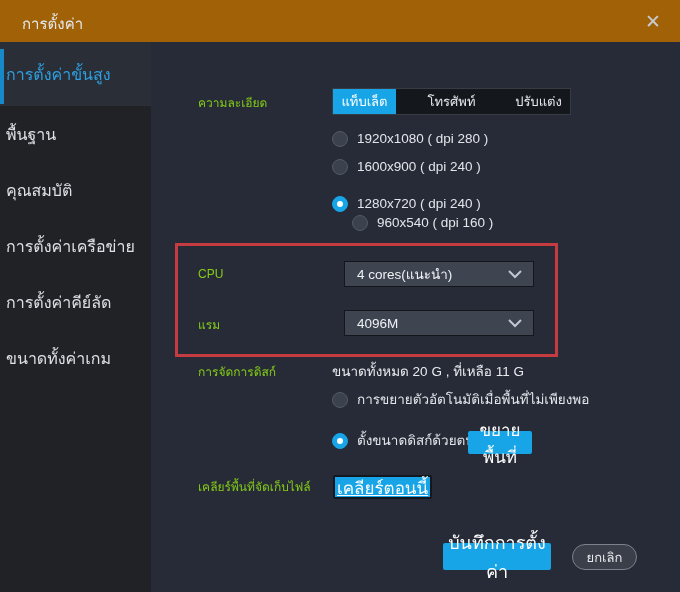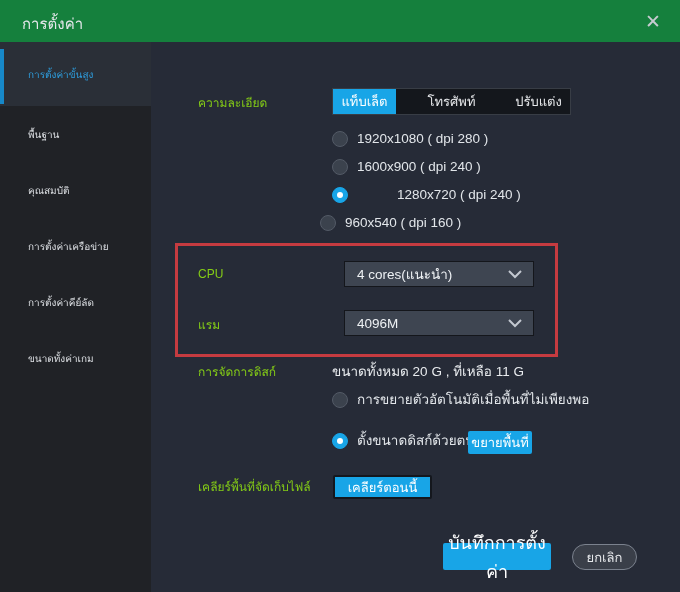--- a/index.html
+++ b/index.html
@@ -2,31 +2,31 @@
 <html><head>
 <meta charset="utf-8">
 <style>
   * { box-sizing: border-box; margin: 0; padding: 0; }
   body { margin: 0; background: #000; font-family: "Liberation Sans", sans-serif; }
   .window {
     position: relative; width: 680px; height: 592px;
     background: #262b37; overflow: hidden;
   }
   
-  .titlebar { position: absolute; left: 0; top: 0; width: 680px; height: 42px; background: #15803d; }
+  .titlebar { position: absolute; left: 0; top: 0; width: 680px; height: 42px; background: #a16207; }
   .titlebar .title { position: absolute; left: 22px; top: 12px; font-size: 15px; color: #e4e7eb; }
   .close-btn {
     position: absolute; right: 13px; top: 8px; width: 28px; height: 28px;
     color: #c7cbd1; font-size: 19px; line-height: 28px; text-align: center; cursor: pointer;
   }
   
   .sidebar { position: absolute; left: 0; top: 42px; width: 151px; height: 550px; background: #202226; }
   .side-item {
     position: relative; height: 56px; display: flex; align-items: center;
-    padding-left: 28px; color: #dde0e4; font-size: 10px; cursor: pointer;
+    padding-left: 6px; color: #dde0e4; font-size: 16px; cursor: pointer;
   }
   .side-item.active { height: 64px; background: #2a2f37; color: #2e9fe0; }
   .side-item .bar { display: none; }
   .side-item.active .bar {
     display: block; position: absolute; left: 0; top: 7px; bottom: 2px; width: 4px; background: #1788c8;
   }
   
   .flabel { position: absolute; font-size: 12px; color: #84cc16; line-height: 16px; }
   .fvalue { position: absolute; font-size: 13.5px; color: #e8ebee; line-height: 16px; }
   
@@ -59,25 +59,25 @@
   }
   .dropdown .dval { font-size: 13.5px; color: #eef1f4; }
   
   .highlight-box {
     position: absolute; left: 175px; top: 243px; width: 383px; height: 114px;
     border: 3px solid #c53b40; pointer-events: none; z-index: 6;
   }
   
   .btn-blue {
     position: absolute; background: #18a5e7; color: #ffffff; border: none;
-    font-size: 13px; font-family: "Liberation Sans", sans-serif;
+    font-size: 17px; font-family: "Liberation Sans", sans-serif;
     display: flex; align-items: center; justify-content: center; cursor: pointer; border-radius: 2px;
   }
   .btn-expand { left: 468px; top: 431px; width: 64px; height: 23px; }
-  .btn-clear { left: 333px; top: 475px; width: 99px; height: 24px; border: 2px solid #14171d; }
+  .btn-clear { left: 333px; top: 475px; width: 99px; height: 24px; border: 2px solid #14171d; text-decoration: underline; }
   .btn-save { left: 443px; top: 543px; width: 108px; height: 27px; font-size: 18px; }
   .btn-cancel {
     position: absolute; left: 572px; top: 544px; width: 65px; height: 26px;
     background: #3a3f49; border: 1px solid #7b828e; color: #e6e8eb; font-size: 13px;
     font-family: "Liberation Sans", sans-serif;
     display: flex; align-items: center; justify-content: center; cursor: pointer; border-radius: 13px;
   }
 </style>
 </head>
 <body>
@@ -125,27 +125,27 @@
   </div>
 
   <div class="radio-row" style="left:332px; top:131px;">
     <span class="radio"></span>
     <span class="rlabel">1920x1080 ( dpi 280 )</span>
   </div>
   <div class="radio-row" style="left:332px; top:159px;">
     <span class="radio"></span>
     <span class="rlabel">1600x900 ( dpi 240 )</span>
   </div>
-  <div class="radio-row" style="left:332px; top:187px;gap:40px;">
+  <div class="radio-row" style="left:332px; top:196px;">
     <span class="radio checked">
         <span class="dot"></span>
       </span>
     <span class="rlabel">1280x720 ( dpi 240 )</span>
   </div>
-  <div class="radio-row" style="left:320px; top:215px;">
+  <div class="radio-row" style="left:352px; top:215px;">
     <span class="radio"></span>
     <span class="rlabel">960x540 ( dpi 160 )</span>
   </div>
 
   <div class="flabel" style="left:198px; top:266px;">CPU</div>
   <div class="dropdown" style="top:261px;">
     <span class="dval">4 cores(แนะนำ)</span>
     <svg width="16" height="10" viewBox="0 0 16 10">
       <polyline points="2,2 8,8 14,2" fill="none" stroke="#c3c8d0" stroke-width="2"></polyline>
     </svg>

